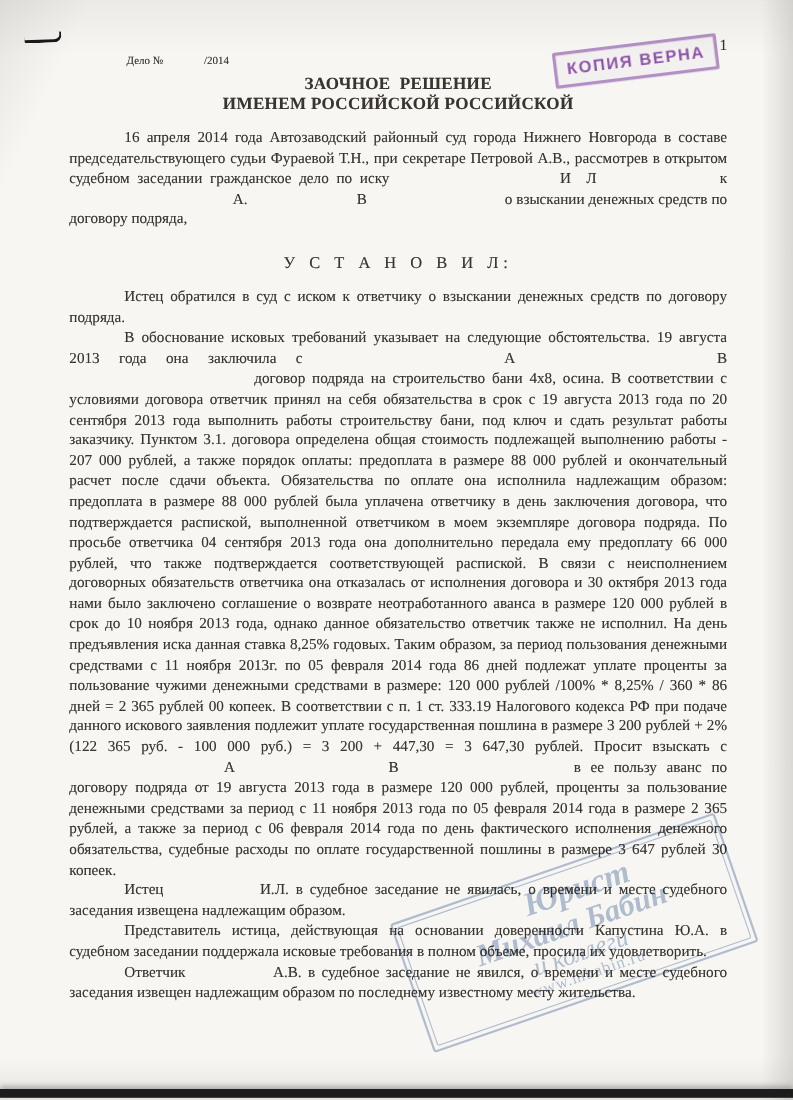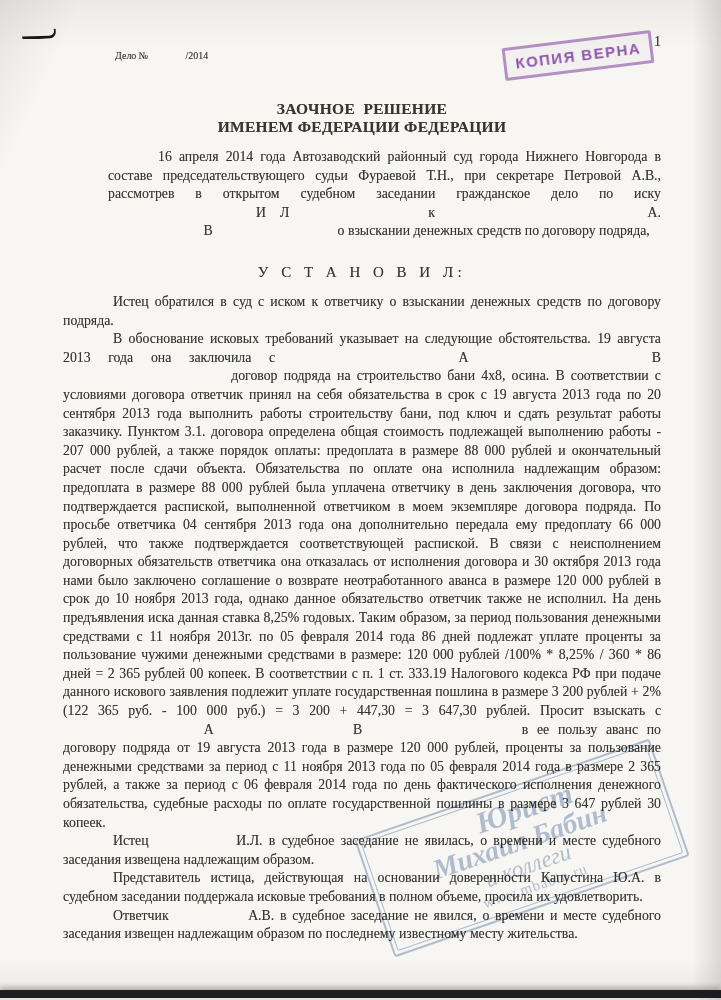--- a/index.html
+++ b/index.html
@@ -52,29 +52,29 @@
     filter:blur(0.3px);
     text-shadow:none;
   }
 
   .case-line { font-size:10px; padding-left:52px; height:18px; }
 
   .doc-title {
     text-align:center; font-weight:bold;
     font-size:15.5px; line-height:17.5px;
     letter-spacing:0.3px;
-    margin-top:32px;
+    margin-top:0;
   }
 
   .par {
     margin:0;
     font-size:13.8px; line-height:18.6px;
     text-align:justify; text-indent:50px;
   }
-  .par-first { margin-top:13px;margin-left:45px; }
+  .par-first { margin-top:13px; }
 
   .section-heading {
     text-align:center; font-weight:normal;
     font-size:15px; letter-spacing:4.5px;
     margin:23px 0 12px 0;
   }
 
   .redaction-gap { display:inline-block; height:1px; }
 
   .watermark {
@@ -110,21 +110,21 @@
   <div class="page-number">1</div>
 
   <div class="stamp">
     <span>КОПИЯ ВЕРНА</span>
   </div>
 
   <div class="case-line">Дело №<span class="redaction-gap" style="width: 37px;"></span>/2014</div>
 
   <div class="doc-title">
     <div>ЗАОЧНОЕ &nbsp;РЕШЕНИЕ</div>
-    <div>ИМЕНЕМ ФЕДЕРАЦИИ ФЕДЕРАЦИИ</div>
+    <div>ИМЕНЕМ РОССИЙСКОЙ РОССИЙСКОЙ</div>
   </div>
 
   <p class="par par-first">16 апреля 2014 года Автозаводский районный суд города Нижнего Новгорода в составе председательствующего судьи Фураевой Т.Н., при секретаре Петровой А.В., рассмотрев в открытом судебном заседании гражданское дело по иску <span class="redaction-gap" style="width: 148px;"></span>И<span class="redaction-gap" style="width: 14px;"></span>Л<span class="redaction-gap" style="width: 105px;"></span> к <span class="redaction-gap" style="width: 145px;"></span> А. <span class="redaction-gap" style="width: 92px;"></span> В <span class="redaction-gap" style="width: 118px;"></span> о взыскании денежных средств по договору подряда,</p>
 
   <div class="section-heading">У С Т А Н О В И Л:</div>
 
   <p class="par">Истец обратился в суд с иском к ответчику о взыскании денежных средств по договору подряда.</p>
   <p class="par">В обоснование исковых требований указывает на следующие обстоятельства. 19 августа 2013 года она заключила с <span class="redaction-gap" style="width: 148px;"></span> А <span class="redaction-gap" style="width: 148px;"></span> В <span class="redaction-gap" style="width: 162px;"></span> договор подряда на строительство бани 4х8, осина. В соответствии с условиями договора ответчик принял на себя обязательства в срок с 19 августа 2013 года по 20 сентября 2013 года выполнить работы строительству бани, под ключ и сдать результат работы заказчику. Пунктом 3.1. договора определена общая стоимость подлежащей выполнению работы - 207 000 рублей, а также порядок оплаты: предоплата в размере 88 000 рублей и окончательный расчет после сдачи объекта. Обязательства по оплате она исполнила надлежащим образом: предоплата в размере 88 000 рублей была уплачена ответчику в день заключения договора, что подтверждается распиской, выполненной ответчиком в моем экземпляре договора подряда. По просьбе ответчика 04 сентября 2013 года она дополнительно передала ему предоплату 66 000 рублей, что также подтверждается соответствующей распиской. В связи с неисполнением договорных обязательств ответчика она отказалась от исполнения договора и 30 октября 2013 года нами было заключено соглашение о возврате неотработанного аванса в размере 120 000 рублей в срок до 10 ноября 2013 года, однако данное обязательство ответчик также не исполнил. На день предъявления иска данная ставка 8,25% годовых. Таким образом, за период пользования денежными средствами с 11 ноября 2013г. по 05 февраля 2014 года 86 дней подлежат уплате проценты за пользование чужими денежными средствами в размере: 120 000 рублей /100% * 8,25% / 360 * 86 дней = 2 365 рублей 00 копеек. В соответствии с п. 1 ст. 333.19 Налогового кодекса РФ при подаче данного искового заявления подлежит уплате государственная пошлина в размере 3 200 рублей + 2% (122 365 руб. - 100 000 руб.) = 3 200 + 447,30 = 3 647,30 рублей. Просит взыскать с <span class="redaction-gap" style="width: 132px;"></span> А <span class="redaction-gap" style="width: 122px;"></span> В <span class="redaction-gap" style="width: 142px;"></span> в ее пользу аванс по договору подряда от 19 августа 2013 года в размере 120 000 рублей, проценты за пользование денежными средствами за период с 11 ноября 2013 года по 05 февраля 2014 года в размере 2 365 рублей, а также за период с 06 февраля 2014 года по день фактического исполнения денежного обязательства, судебные расходы по оплате государственной пошлины в размере 3 647 рублей 30 копеек.</p>
   <p class="par">Истец <span class="redaction-gap" style="width: 75px;"></span> И.Л. в судебное заседание не явилась, о времени и месте судебного заседания извещена надлежащим образом.</p>
   <p class="par">Представитель истица, действующая на основании доверенности Капустина Ю.А. в судебном заседании поддержала исковые требования в полном объеме, просила их удовлетворить.</p>

